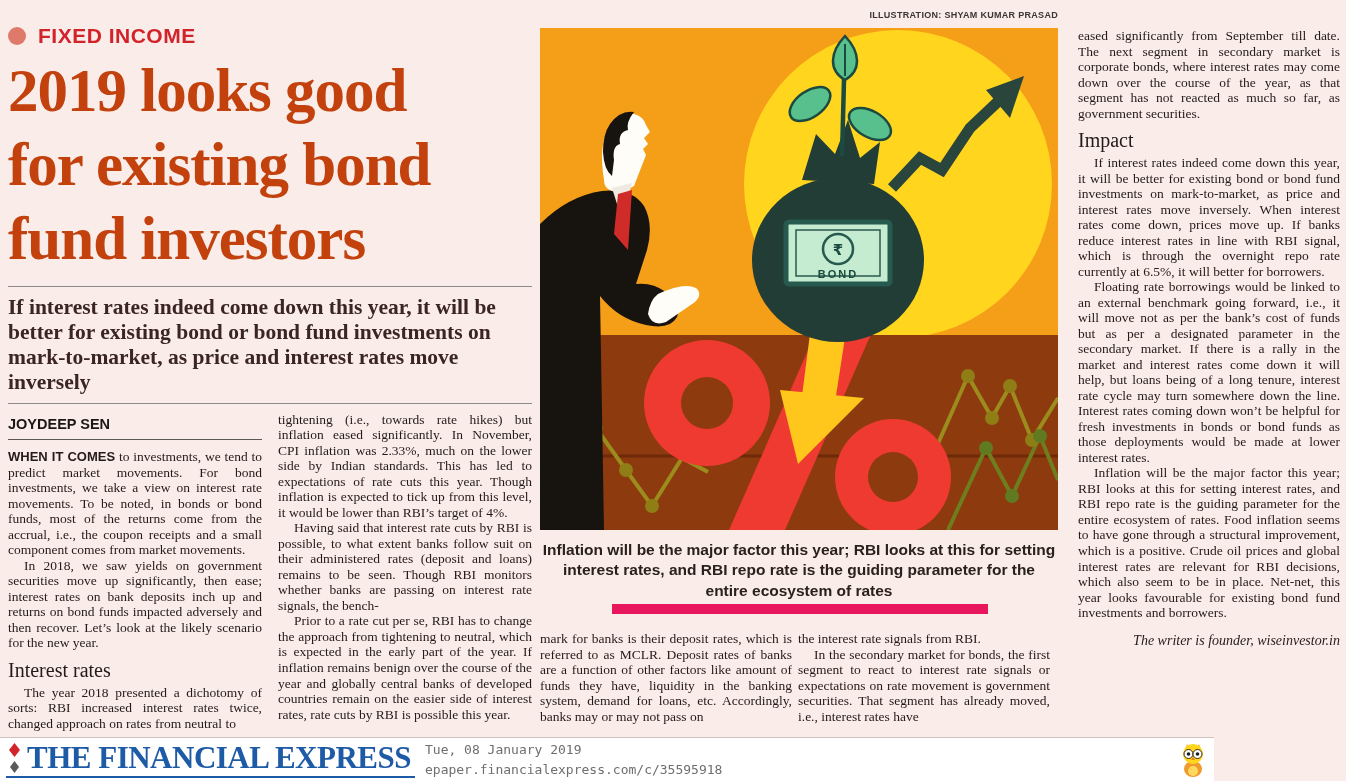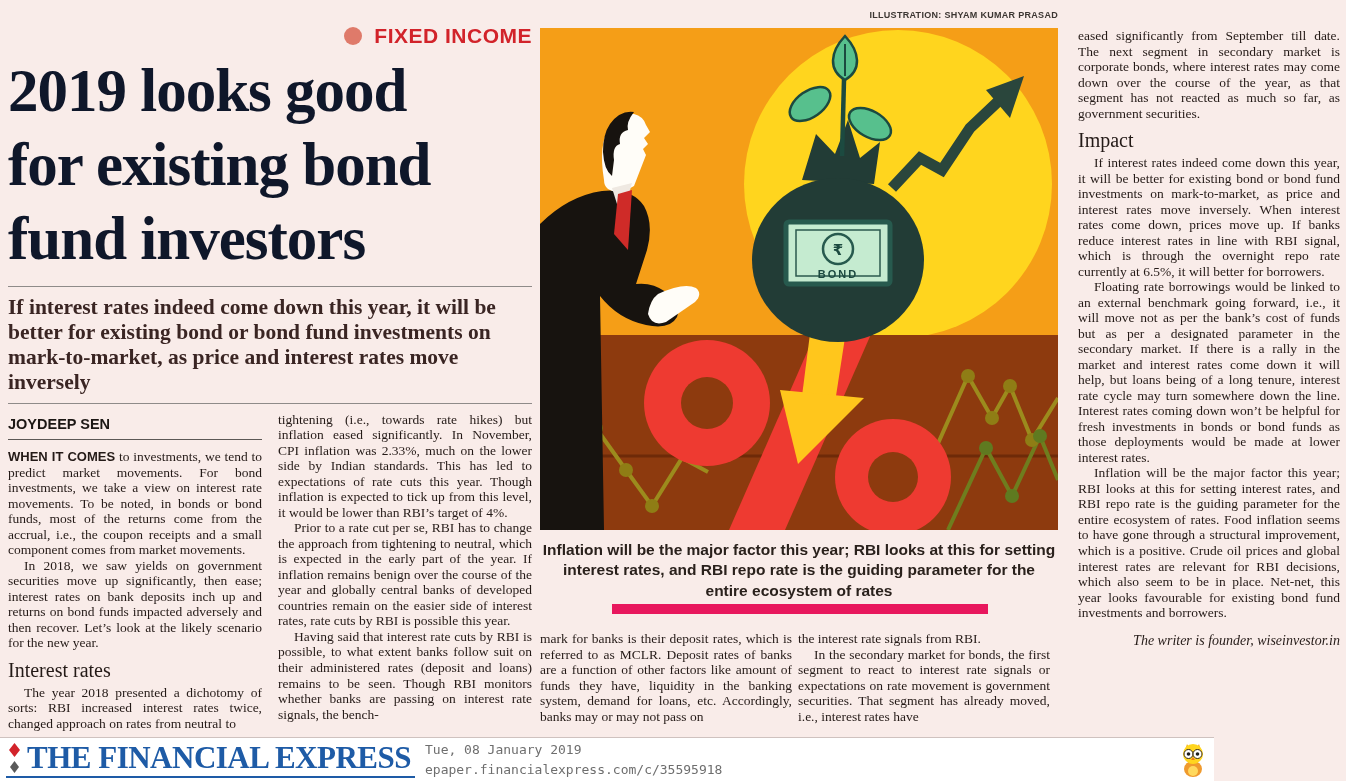--- a/index.html
+++ b/index.html
@@ -1,24 +1,24 @@
 <!DOCTYPE html>
 <html><head>
 <meta charset="utf-8">
 <style>
   html,body{margin:0;padding:0;background:#e9e2df;}
   .page{position:relative;width:1346px;height:781px;background:#f9ece9;overflow:hidden;
         font-family:"Liberation Serif", serif;color:#241a17;}
   
   .left-block{position:absolute;left:8px;top:24px;width:524px;}
-  .kicker-row{display:flex;align-items:center;gap:12px;margin-bottom:6px;justify-content:flex-end;}
+  .kicker-row{display:flex;align-items:center;gap:12px;margin-bottom:6px;}
   .kicker-dot{width:18px;height:18px;border-radius:50%;background:#df7a6a;}
   .kicker{font-family:"Liberation Sans",sans-serif;font-weight:700;font-size:21px;
           color:#d2232a;letter-spacing:.5px;}
-  .headline{font-weight:700;font-size:61px;line-height:74px;letter-spacing:-1px;color:#0f172a;margin:2px 0 10px;}
+  .headline{font-weight:700;font-size:61px;line-height:74px;letter-spacing:-1px;color:#c2410c;margin:2px 0 10px;}
   .headline span{display:block;}
   .rule{border:0;border-top:1.6px solid #8f8b89;margin:0;}
   .standfirst{font-weight:700;font-size:21.5px;line-height:1.16;color:#3a2523;margin:8px 0;}
   .columns{display:flex;gap:16px;margin-top:8px;}
   .col{width:254px;}
   .byline{font-family:"Liberation Sans",sans-serif;font-weight:700;font-size:14.5px;color:#1c1714;
           border-bottom:1.6px solid #5c5855;padding:4px 0 7px;margin-bottom:9px;}
   .body-text p{margin:0;font-size:13.5px;line-height:1.15;text-align:justify;}
   .body-text p.indent{text-indent:16px;}
   .lead-bold{font-family:"Liberation Sans",sans-serif;font-weight:700;font-size:13px;}
@@ -65,22 +65,22 @@
     <div class="columns">
       <div class="col body-text">
         <div class="byline">JOYDEEP SEN</div>
         <p><span class="lead-bold">WHEN IT COMES</span><span> to investments, we tend to predict market movements. For bond investments, we take a view on interest rate movements. To be noted, in bonds or bond funds, most of the returns come from the accrual, i.e., the coupon receipts and a small component comes from market movements.</span></p>
         <p class="indent">In 2018, we saw yields on government securities move up significantly, then ease; interest rates on bank deposits inch up and returns on bond funds impacted adversely and then recover. Let’s look at the likely scenario for the new year.</p>
         <h3 class="subhead">Interest rates</h3>
         <p class="indent">The year 2018 presented a dichotomy of sorts: RBI increased interest rates twice, changed approach on rates from neutral to</p>
       </div>
       <div class="col body-text">
         <p>tightening (i.e., towards rate hikes) but inflation eased significantly. In November, CPI inflation was 2.33%, much on the lower side by Indian standards. This has led to expectations of rate cuts this year. Though inflation is expected to tick up from this level, it would be lower than RBI’s target of 4%.</p>
+        <p class="indent">Having said that interest rate cuts by RBI is possible, to what extent banks follow suit on their administered rates (deposit and loans) remains to be seen. Though RBI monitors whether banks are passing on interest rate signals, the bench-</p>
         <p class="indent">Prior to a rate cut per se, RBI has to change the approach from tightening to neutral, which is expected in the early part of the year. If inflation remains benign over the course of the year and globally central banks of developed countries remain on the easier side of interest rates, rate cuts by RBI is possible this year.</p>
-        <p class="indent">Having said that interest rate cuts by RBI is possible, to what extent banks follow suit on their administered rates (deposit and loans) remains to be seen. Though RBI monitors whether banks are passing on interest rate signals, the bench-</p>
       </div>
     </div>
   </div>
 
   <div class="credit">ILLUSTRATION: SHYAM KUMAR PRASAD</div>
 
   <svg class="illus" viewBox="0 0 518 502" xmlns="http://www.w3.org/2000/svg">
 
     <rect width="518" height="502" fill="#f59e17"></rect>
     <circle cx="358" cy="156" r="154" fill="#ffd51e"></circle>

